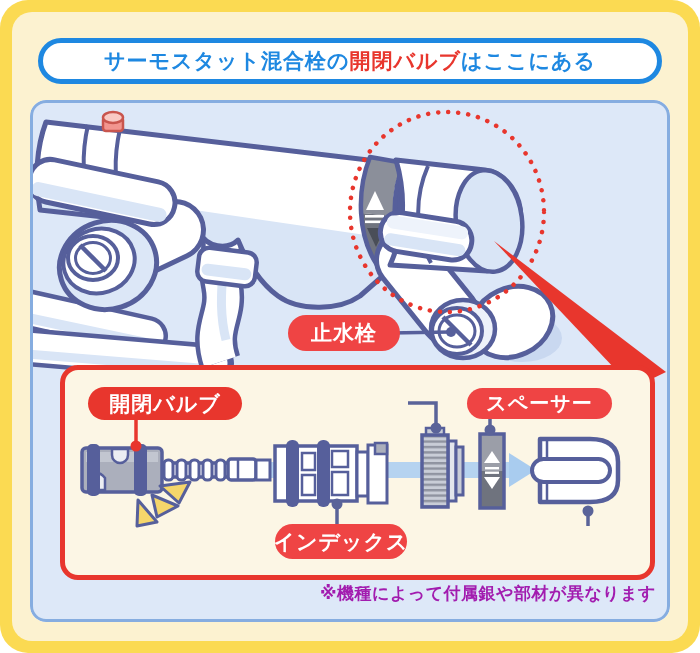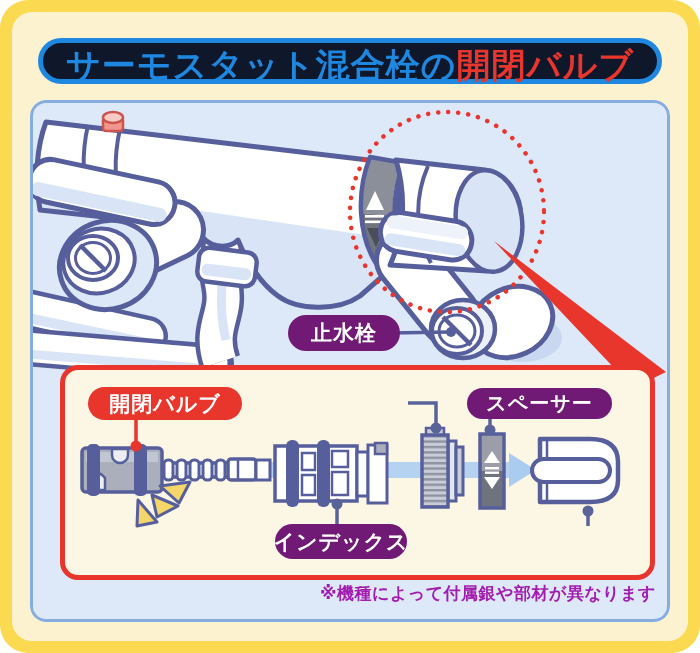--- a/index.html
+++ b/index.html
@@ -1,55 +1,56 @@
 <!DOCTYPE html>
 <html><head>
 <meta charset="utf-8">
 <style>
   html,body{margin:0;padding:0;}
   body{width:700px;height:653px;position:relative;background:#ffffff;overflow:hidden;
        font-family:"Liberation Sans","DejaVu Sans",sans-serif;}
   .frame{position:absolute;inset:0;background:#FBDA52;border-radius:28px;}
   .frame-inner{position:absolute;inset:12px;background:#FCF2D0;border-radius:20px;}
-  .title-banner{position:absolute;left:38px;top:38px;width:624px;height:46px;background:#0f172a;
+  .title-banner{position:absolute;left:38px;top:38px;width:624px;height:46px;background:#ffffff;
        border:5px solid #1E88E1;border-radius:26px;box-sizing:border-box;display:flex;
-       justify-content:center;font-size:34px;font-weight:700;
+       align-items:center;justify-content:center;font-size:21px;font-weight:700;
        letter-spacing:1px;white-space:nowrap;}
   .t-blue{color:#1E88E1}
   .t-red{color:#E8362D}
   .panel{position:absolute;left:30px;top:100px;width:640px;height:522px;background:#DDE8F8;
        border-radius:16px;overflow:hidden;}
   .panel-border{position:absolute;inset:0;border:3px solid #86ADE0;border-radius:16px;
        z-index:9;pointer-events:none;}
   svg.layer{position:absolute;left:0;top:0;width:640px;height:522px;pointer-events:none;}
   #faucet-svg{z-index:1}
   #red-box{position:absolute;left:30px;top:265px;width:595px;height:215px;border:5px solid #E8362D;
        border-radius:18px;background:#FCF6E5;box-sizing:border-box;z-index:2;}
   #parts-svg{z-index:3}
-  .pill{position:absolute;display:flex;align-items:center;justify-content:center;background:#701a75;
+  .pill{position:absolute;display:flex;align-items:center;justify-content:center;background:#ef4444;
        color:#fff;font-weight:700;border-radius:19px;white-space:nowrap;z-index:4;letter-spacing:1px;}
   .pill.red{background:#E8362D;}
   #pill-stop{left:258px;top:215px;width:112px;height:36px;font-size:21px;}
   #pill-valve{left:58px;top:287px;width:154px;height:33px;font-size:21px;}
   #pill-nut{left:278px;top:288px;width:102px;height:31px;font-size:20px;}
   #pill-index{left:437px;top:288px;width:145px;height:31px;font-size:20px;}
   #pill-spacer{left:245px;top:424px;width:132px;height:35px;font-size:21px;}
   #pill-handle{left:408px;top:424px;width:187px;height:35px;font-size:21px;}
   .note{position:absolute;right:14px;top:482px;font-size:17px;font-weight:700;color:#a21caf;
        letter-spacing:.5px;z-index:5;}
 </style>
 </head>
 <body>
 
 <div class="frame">
   <div class="frame-inner"></div>
 
   <div class="title-banner">
     <span class="t-blue">サーモスタット混合栓の</span>
       <span class="t-red">開閉バルブ</span>
+      <span class="t-blue">はここにある</span>
   </div>
 
   <div class="panel">
 
     <svg id="faucet-svg" class="layer" viewBox="0 0 640 522">
 
       <g stroke-linecap="round">
         <line x1="-16" y1="206" x2="118" y2="236" stroke="#565F9B" stroke-width="40"></line>
         <line x1="-16" y1="206" x2="118" y2="236" stroke="#FFFFFF" stroke-width="31"></line>
         <line x1="-16" y1="215" x2="116" y2="243" stroke="#D9E5F6" stroke-width="10"></line>

